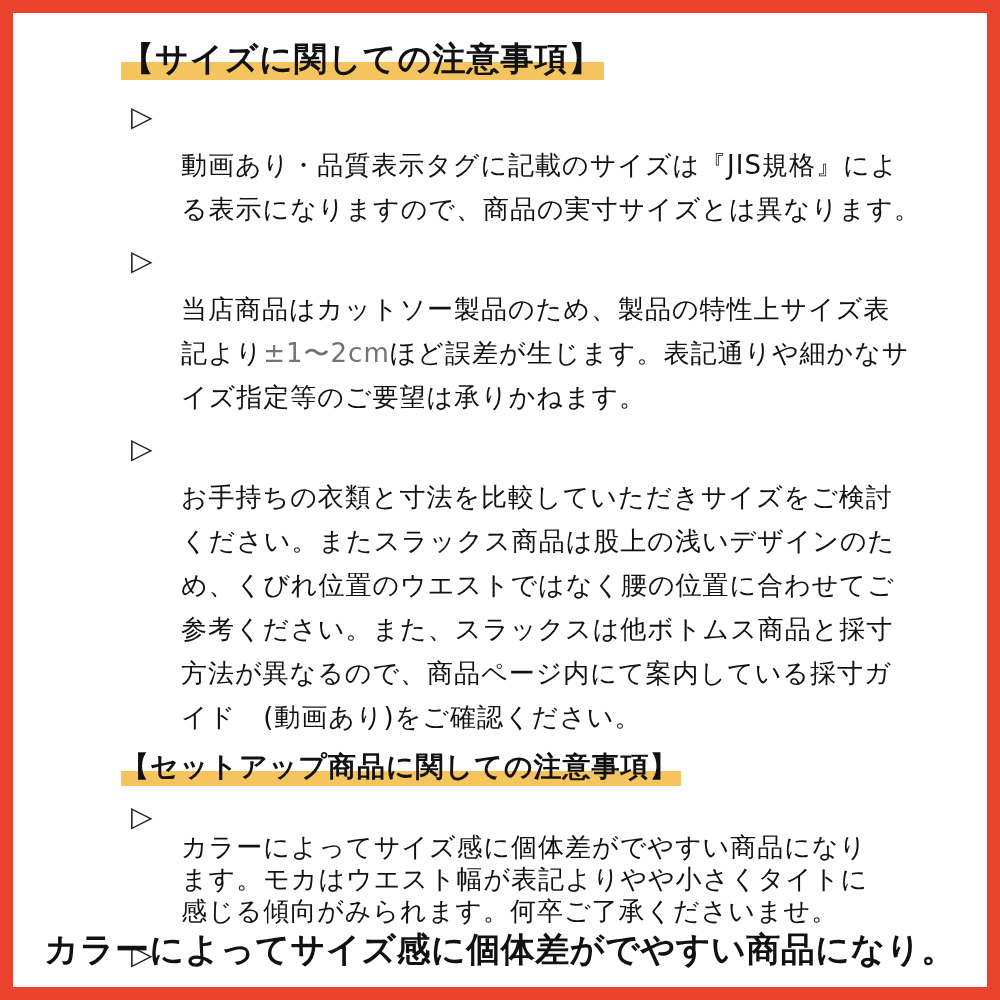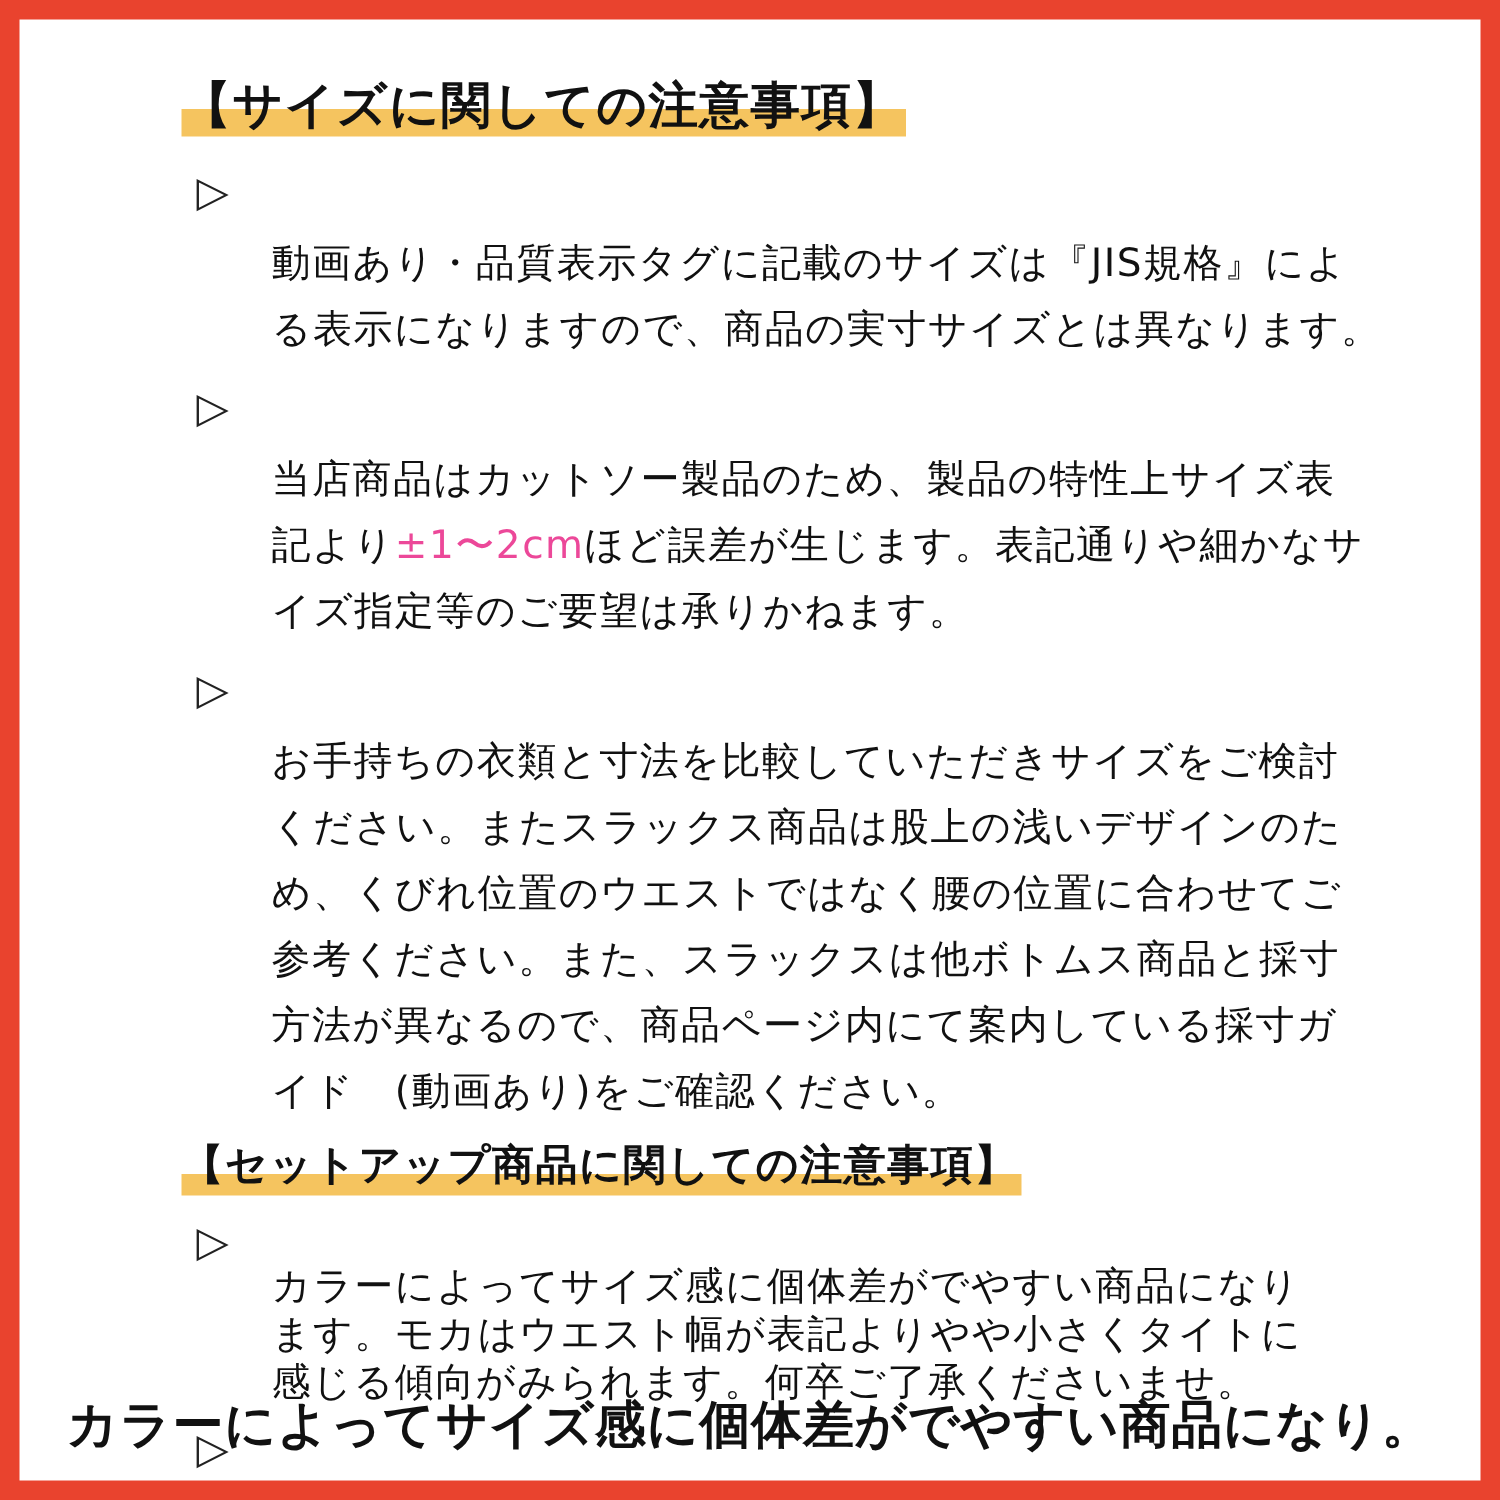--- a/index.html
+++ b/index.html
@@ -13,21 +13,21 @@
     overflow: hidden;
     font-family: "DejaVu Sans", "Liberation Sans", sans-serif;
     color: #111111;
   }
   .content {
     padding: 24px 34px 0 110px;
   }
   .heading {
     font-weight: 700;
     letter-spacing: 1px;
-    margin: 12px 0 18px -2px;
+    margin: 1px 0 18px -2px;
     line-height: 1.3;
   }
   .heading.h1 { font-size: 33px; }
   .heading.h2 { font-size: 28px; margin-top: 0; margin-bottom: 12px; font-family: Liberation Mono, monospace; }
   .hl {
     background: linear-gradient(to bottom, transparent 56%, #f5c45f 56%, #f5c45f 100%);
     padding: 0 2px 2px 0;
   }
   .bullet {
     position: relative;
@@ -45,21 +45,21 @@
   .text {
     margin: 0;
     font-size: 26px;
     line-height: 44px;
     letter-spacing: 1px;
     white-space: pre-line;
   }
   .sec2 .text { line-height: 32px; }
   .sec2 .tight .text { line-height: 36px; }
   .sec2 .bullet { margin-bottom: 10px; }
-  .red { color: #ec4899; }
+  .red { color: #737373; }
   .footer {
     position: absolute;
     left: 0;
     right: 0;
     bottom: 14px;
     text-align: center;
     font-weight: 700;
     font-size: 34px;
     letter-spacing: 0.5px;
     color: #111111;

